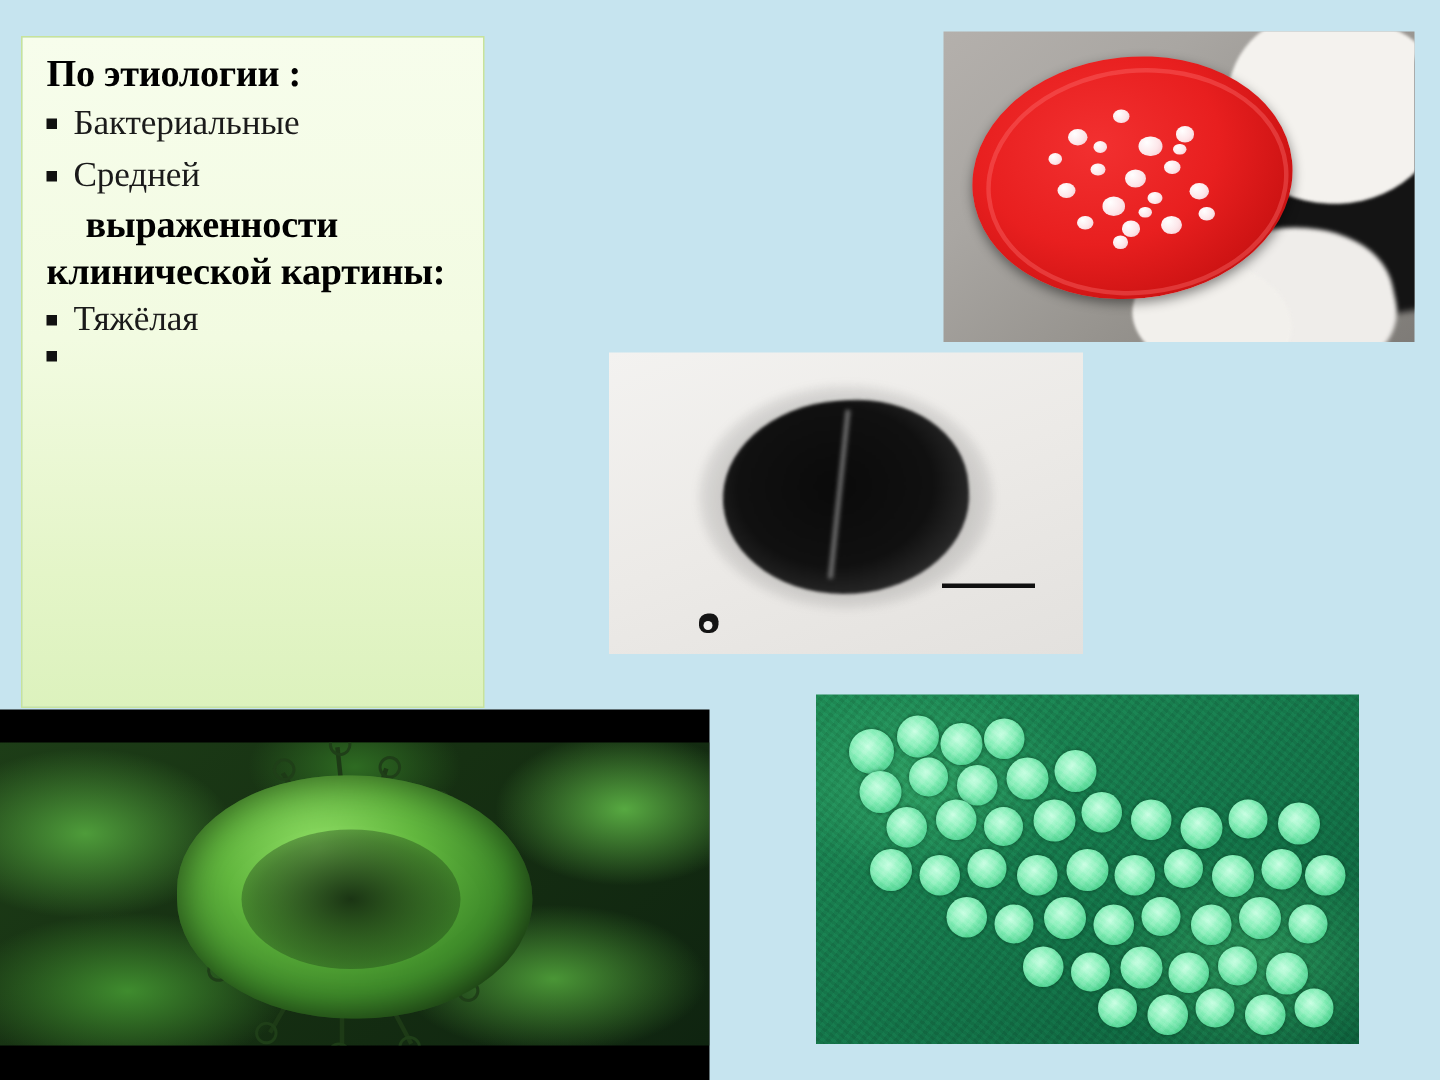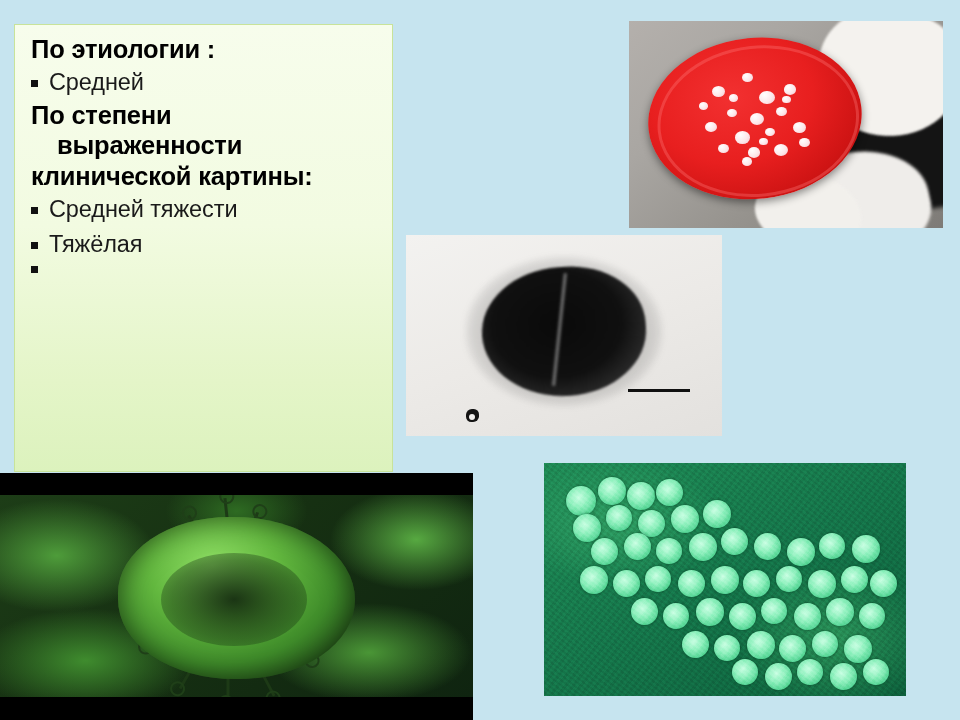--- a/index.html
+++ b/index.html
@@ -19,26 +19,27 @@
     height: 720px;
     background: #c6e4ef;
     overflow: hidden;
   }
 
   
   #text-panel {
     position: absolute;
     left: 14px;
     top: 24px;
-    width: 379px;
+    width: 309px;
     height: 448px;
     box-sizing: border-box;
     border: 1.5px solid #c8e39a;
     background: linear-gradient(180deg, #f7fdec 0%, #f2fbe1 45%, #e4f5c8 80%, #dcf2bd 100%);
     padding: 10px 6px 15px 10px;
+    font-family: Liberation Serif, serif;
   }
   .heading {
     font-size: 25.5px;
     font-weight: bold;
     color: #000000;
     line-height: 1.12;
     letter-spacing: -0.2px;
     margin: 0 0 2px 6px;
   }
   .heading.indent-cont {
@@ -314,36 +315,35 @@
 </style>
 </head>
 <body>
 
 <div id="slide">
 
   <div id="text-panel">
 
     <div class="heading">По этиологии :</div>
 
+    <div class="bullet-row">
+      <span class="bullet-mark"><i></i></span>
+      <span class="bullet-text">Бактериальные</span>
+    </div>
 
     <div class="bullet-row">
       <span class="bullet-mark"><i></i></span>
       <span class="bullet-text">Средней</span>
     </div>
 
 
-    <div class="heading">По степени</div>
     <div class="heading indent-cont">выраженности</div>
     <div class="heading">клинической картины:</div>
 
 
-    <div class="bullet-row">
-      <span class="bullet-mark"><i></i></span>
-      <span class="bullet-text">Средней тяжести</span>
-    </div>
 
     <div class="bullet-row">
       <span class="bullet-mark"><i></i></span>
       <span class="bullet-text">Тяжёлая</span>
     </div>
 
     <div class="bullet-row">
       <span class="bullet-mark"><i></i></span>
     </div>
   </div>

